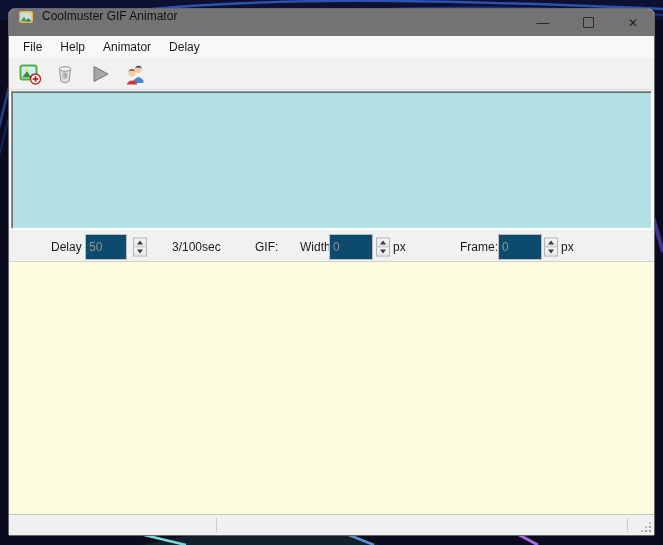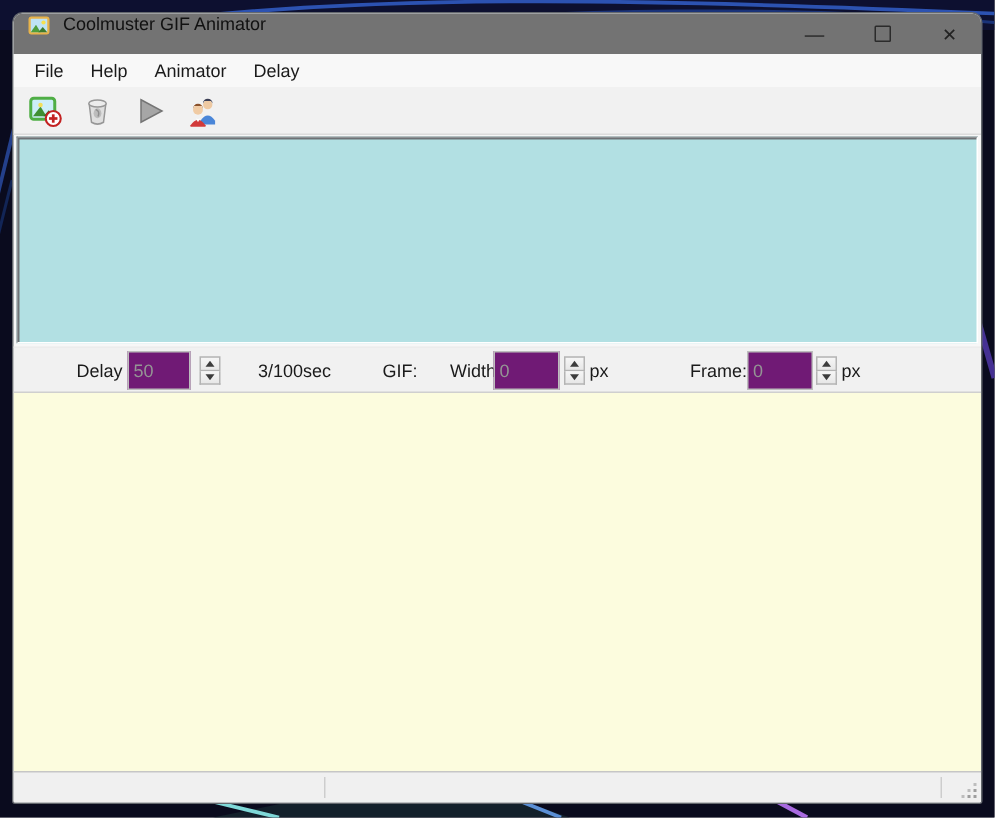--- a/index.html
+++ b/index.html
@@ -45,21 +45,21 @@
   }
 
   
   .controlbar{
     position:relative;height:29px;margin-top:2px;flex:none;
     background:#f1f1f1;border-top:1px solid #ececec;border-bottom:1px solid #cfcfcf;
   }
   .cb{position:absolute;top:50%;transform:translateY(-50%);font-size:12px;color:#1a1a1a;white-space:nowrap;}
   .cb-input{
     position:absolute;top:50%;transform:translateY(-50%);
-    height:26px;border:1px solid #bdbdbd;background:#701a75;
+    height:26px;border:1px solid #bdbdbd;background:#0c4a6e;
     font-family:"Liberation Sans",sans-serif;font-size:12px;color:#949494;
     padding:0 3px;box-sizing:border-box;
   }
   .spinner{position:absolute;top:50%;transform:translateY(-50%);width:14px;height:19px;display:flex;flex-direction:column;}
   .spin-btn{flex:1;background:linear-gradient(#f6f6f6,#e7e7e7);border:1px solid #b4b4b4;display:grid;place-items:center;}
   .spin-btn + .spin-btn{border-top:none;}
   .tri-up{width:0;height:0;border-left:3px solid transparent;border-right:3px solid transparent;border-bottom:4px solid #3c3c3c;}
   .tri-down{width:0;height:0;border-left:3px solid transparent;border-right:3px solid transparent;border-top:4px solid #3c3c3c;}
 
   

